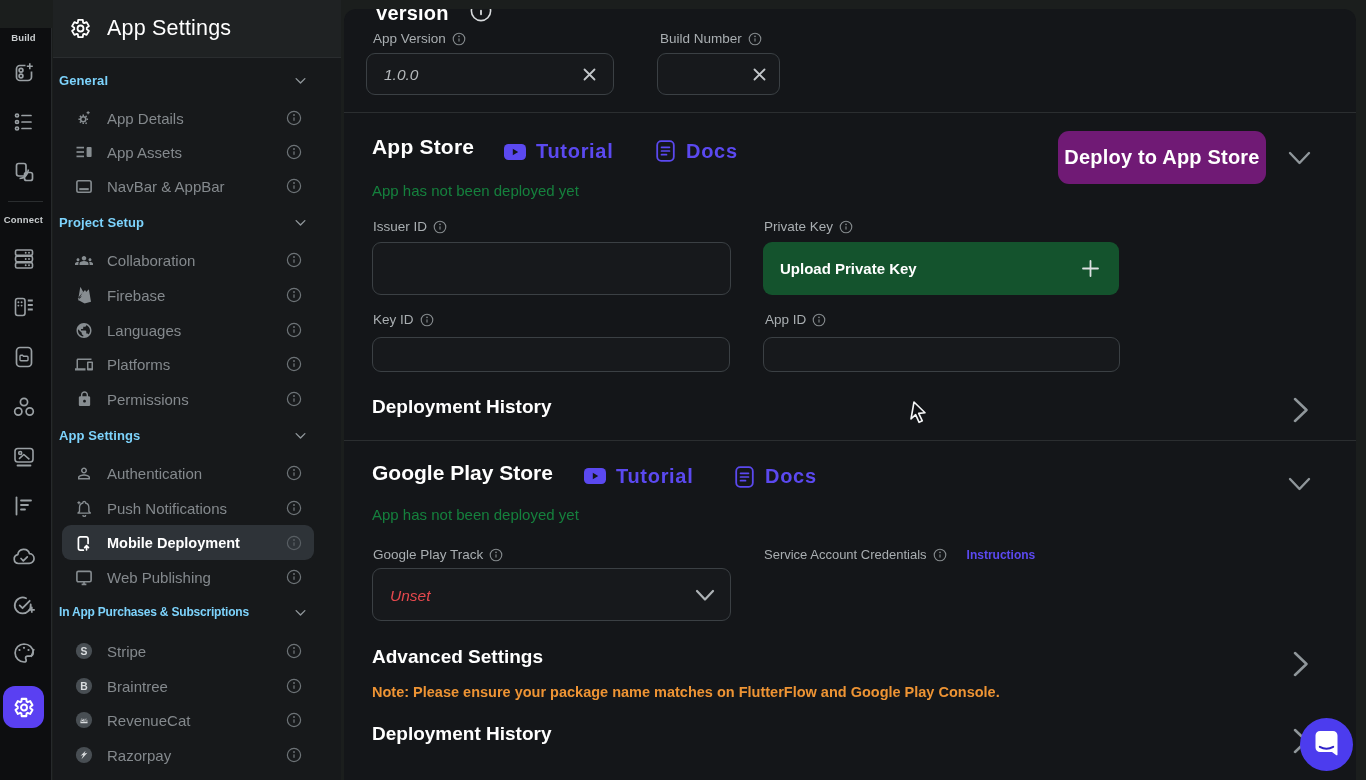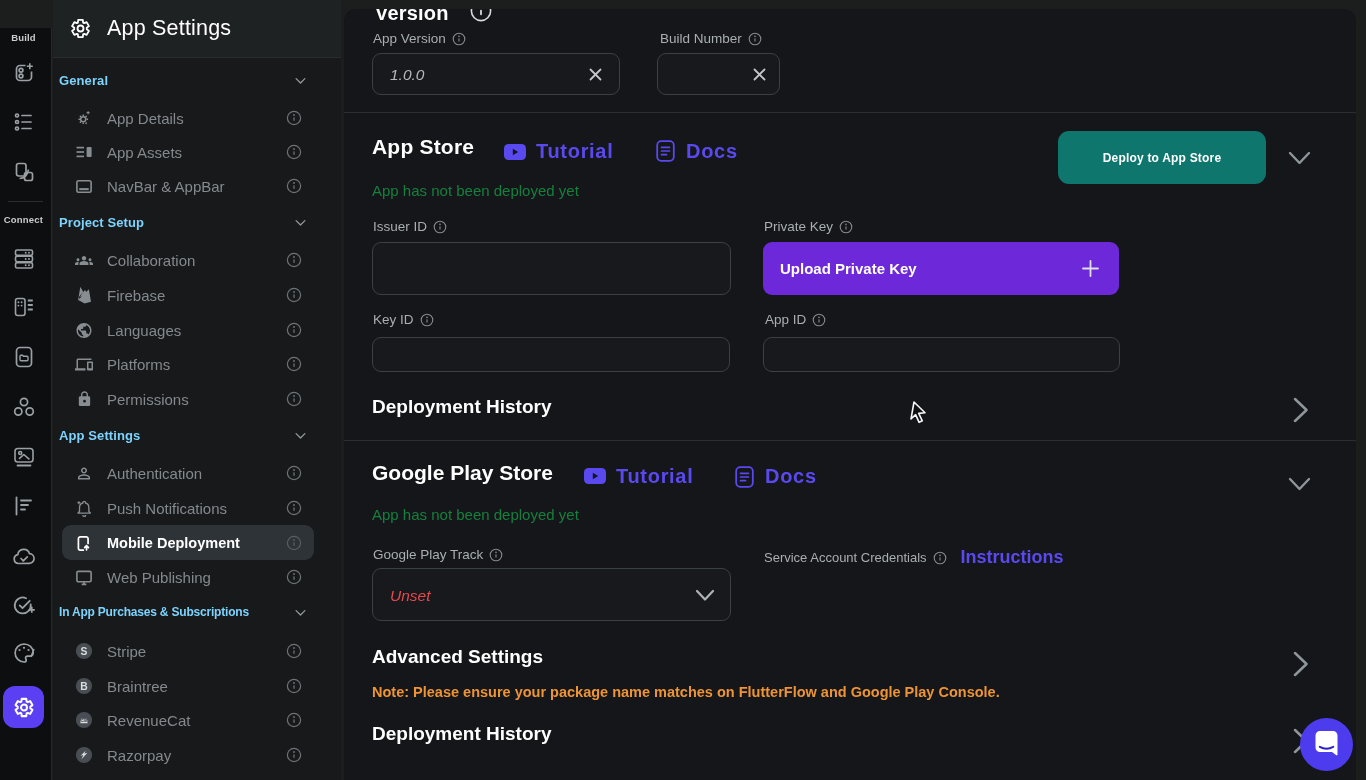--- a/index.html
+++ b/index.html
@@ -17,22 +17,22 @@
 .mitem { color:#84898d; font-size:15px; }
 .mitem .mi { position:absolute; left:22px; width:18px; height:18px; display:flex; align-items:center; justify-content:center; }
 .mitem .mt { position:absolute; left:54px; }
 .mitem .inf { position:absolute; left:233px; }
 .msel { position:absolute; left:9px; top:525px; width:252px; height:35px; background:#2e3338; border-radius:9px; }
 #card { position:absolute; left:344px; top:9px; width:1012px; height:771px; background:#141619; border-radius:12px 12px 0 0; overflow:hidden; }
 .lbl { position:absolute; font-size:13.5px; color:#a9aeb1; display:flex; align-items:center; gap:6px; }
 .inp { position:absolute; border:1px solid #3b4044; border-radius:9px; background:#17191c; }
 .h2 { position:absolute; font-weight:bold; color:#fff; letter-spacing:.2px; }
 .link { font-weight:bold; font-size:20px; color:#5b49f0; letter-spacing:.7px; }
-.btn { position:absolute; background:#0f766e; border-radius:11px; color:#fff; font-weight:bold; font-size:12px; display:flex; align-items:center; justify-content:center; letter-spacing:.2px; }
-.filled { position:absolute; background:#6d28d9; border-radius:9px; }
+.btn { position:absolute; background:#701a75; border-radius:11px; color:#fff; font-weight:bold; font-size:20px; display:flex; align-items:center; justify-content:center; letter-spacing:.2px; }
+.filled { position:absolute; background:#14532d; border-radius:9px; }
 .gray { color:#15803d; }
 .divider { position:absolute; left:0; width:1012px; height:1px; background:#2b2e30; }
 .x { stroke:#c3c7ca; stroke-width:1.8; stroke-linecap:round; }
 .chev { stroke:#8f969a; stroke-width:2.2; fill:none; stroke-linecap:round; stroke-linejoin:round; }
 </style>
 </head>
 <body>
 
 <div id="rail">
   <div class="rlbl" style="top:4px">Build</div>
@@ -386,21 +386,21 @@
       <rect x="10.1" y="9.8" width="1.8" height="5.4" rx=".9" fill="#d7dadc"></rect>
       <circle cx="11" cy="6.9" r="1.2" fill="#d7dadc"></circle>
     </svg>
   <div class="lbl" style="left:29px;top:22px">App Version
     <svg width="14" height="14" viewBox="0 0 16 16">
         <circle cx="8" cy="8" r="6.6" stroke="#84898c" fill="none" stroke-width="1.3"></circle>
         <rect x="7.35" y="7.2" width="1.3" height="3.8" rx=".65" fill="#84898c"></rect>
         <circle cx="8" cy="5" r=".95" fill="#84898c"></circle>
       </svg>
   </div>
-  <div class="inp" style="left:28px;top:44px;width:248px;height:42px">
+  <div class="inp" style="left:22px;top:44px;width:248px;height:42px">
     <span style="position:absolute;left:17px;top:12px;font-style:italic;font-size:15.5px;color:#b4b8bb">1.0.0</span>
     <svg style="position:absolute;right:17px;top:14px" width="13" height="13" viewBox="0 0 13 13">
         <path class="x" d="M1.5 1.5l10 10M11.5 1.5l-10 10"></path>
       </svg>
   </div>
   <div class="lbl" style="left:316px;top:22px">Build Number
     <svg width="14" height="14" viewBox="0 0 16 16">
         <circle cx="8" cy="8" r="6.6" stroke="#84898c" fill="none" stroke-width="1.3"></circle>
         <rect x="7.35" y="7.2" width="1.3" height="3.8" rx=".65" fill="#84898c"></rect>
         <circle cx="8" cy="5" r=".95" fill="#84898c"></circle>
@@ -503,21 +503,21 @@
     <svg style="position:absolute;right:15px;top:20px" width="20" height="13" viewBox="0 0 20 13">
         <path class="chev" d="M2 2l8 8.5L18 2" style="stroke-width:2.2;stroke:#aeb3b6"></path>
       </svg>
   </div>
   <div class="lbl" style="left:420px;top:538px;font-size:13px">Service Account Credentials
     <svg width="14" height="14" viewBox="0 0 16 16">
         <circle cx="8" cy="8" r="6.6" stroke="#84898c" fill="none" stroke-width="1.3"></circle>
         <rect x="7.35" y="7.2" width="1.3" height="3.8" rx=".65" fill="#84898c"></rect>
         <circle cx="8" cy="5" r=".95" fill="#84898c"></circle>
       </svg>
-    <span style="color:#5b49f0;font-weight:bold;font-size:18px;margin-left:8px">Instructions</span>
+    <span style="color:#5b49f0;font-weight:bold;font-size:12px;margin-left:14px">Instructions</span>
   </div>
 
   <div class="h2" style="left:28px;top:637px;font-size:19px;letter-spacing:0">Advanced Settings</div>
   <svg class="abs" style="left:948px;top:642px" width="16" height="26" viewBox="0 0 15 26">
       <path class="chev" d="M2.5 2l11.5 11L2.5 24" style="stroke-width:2.5"></path>
     </svg>
   <div class="abs" style="left:28px;top:675px;font-size:14.5px;font-weight:bold;color:#ee9434">Note: Please ensure your package name matches on FlutterFlow and Google Play Console.</div>
   <div class="h2" style="left:28px;top:714px;font-size:19px;letter-spacing:0">Deployment History</div>
   <svg class="abs" style="left:948px;top:719px" width="16" height="26" viewBox="0 0 15 26">
       <path class="chev" d="M2.5 2l11.5 11L2.5 24" style="stroke-width:2.5"></path>

